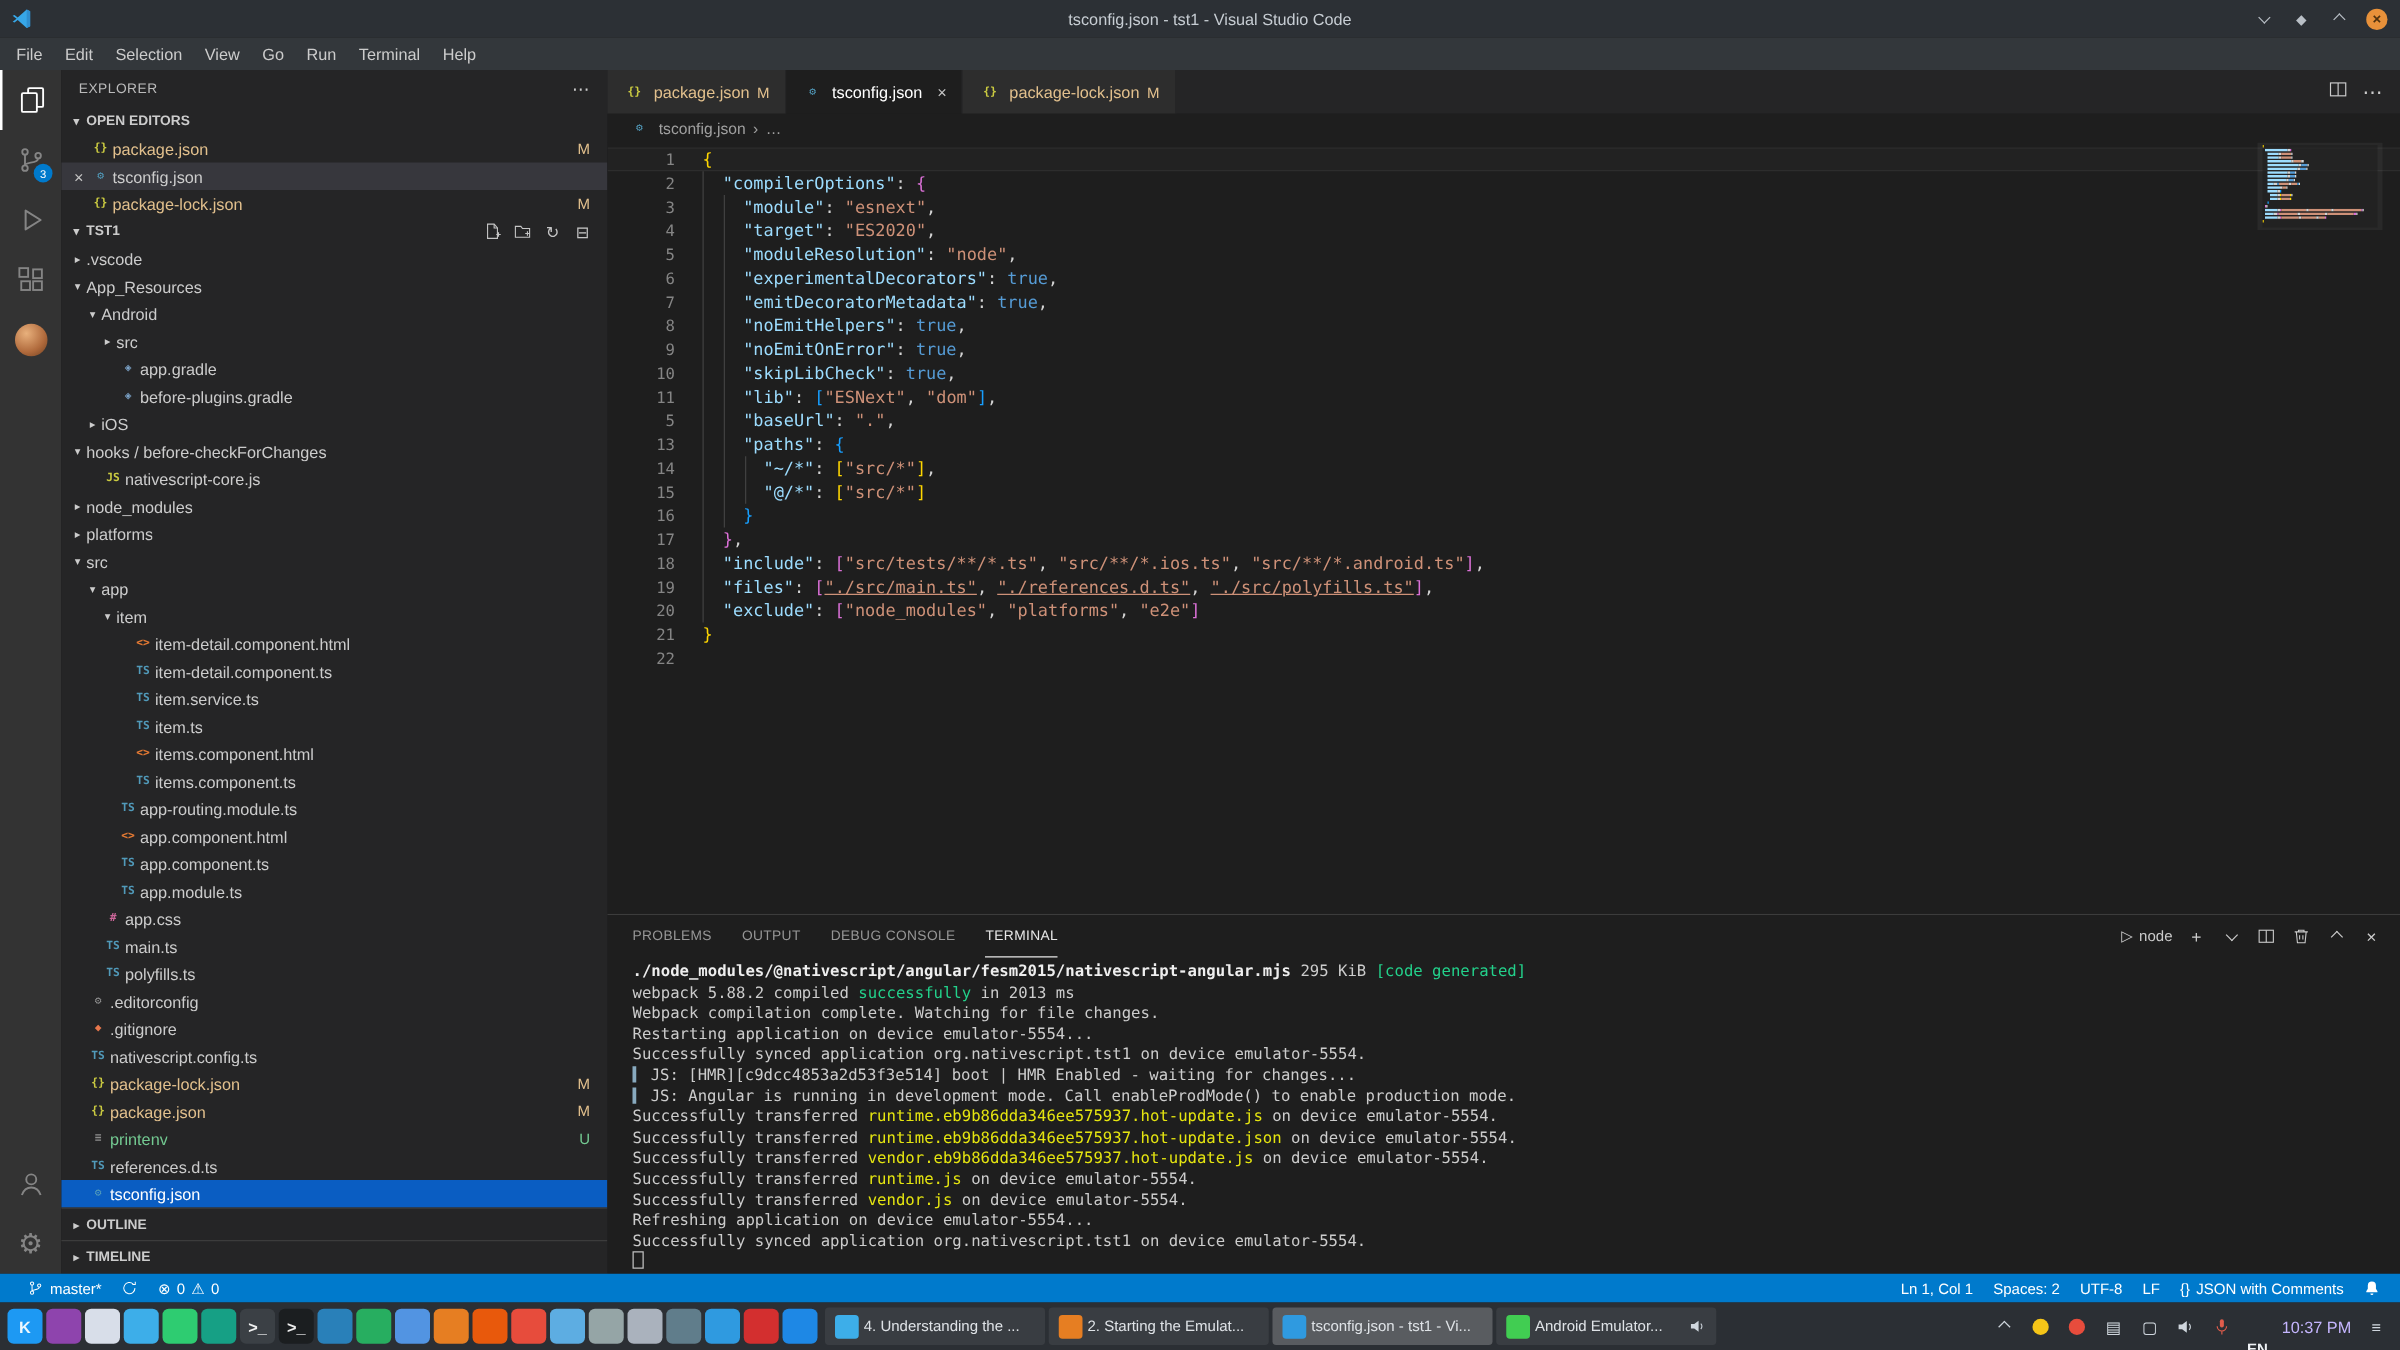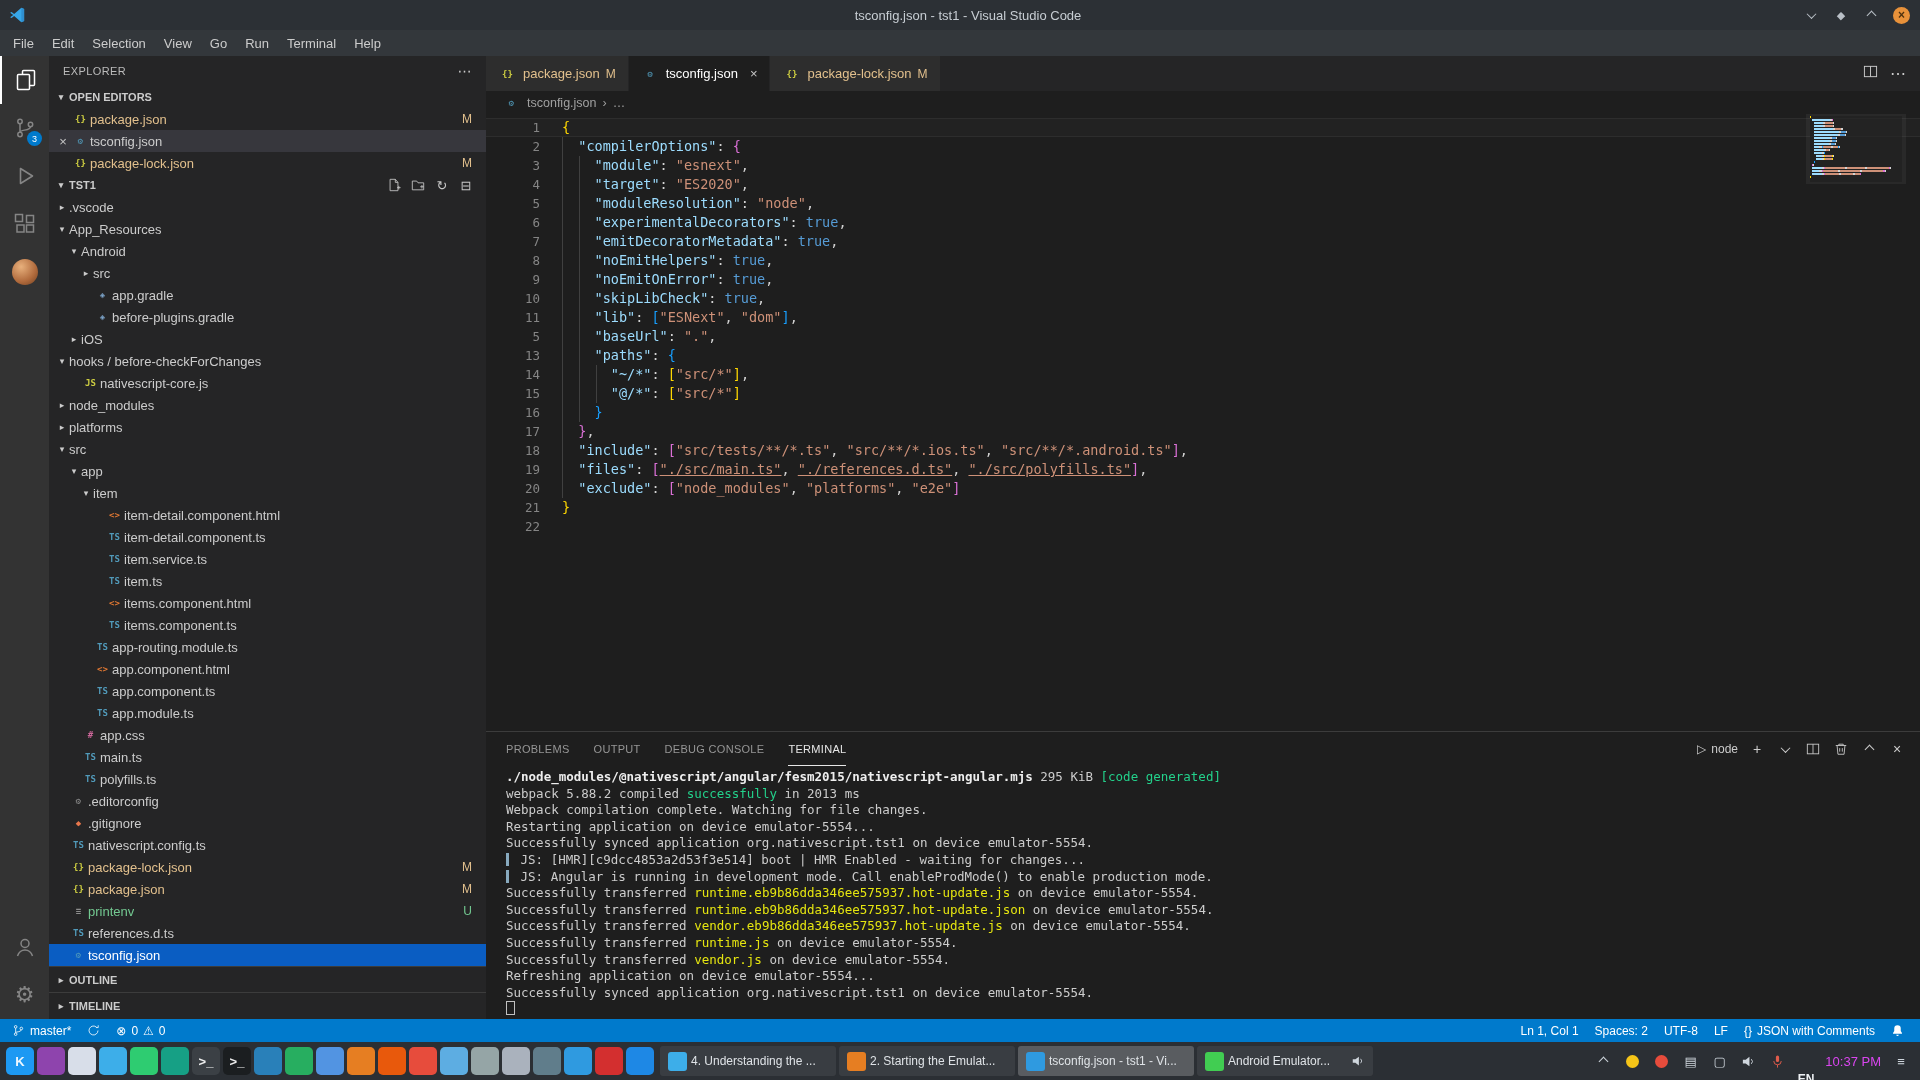--- a/index.html
+++ b/index.html
@@ -100,39 +100,39 @@
   .terminal{flex:1 1 auto;padding:3px 0 0 20px;overflow:hidden;}
   .tl{height:16.6px;line-height:16.6px;white-space:pre;font-family:"DejaVu Sans Mono",monospace;font-size:12.5px;color:#cccccc;}
   .t-t{color:#cccccc}.t-g{color:#23d18b}.t-y{color:#e5e510}
   .t-p{color:#eeeeee;font-weight:bold;}
   .t-bar{display:inline-block;width:3px;height:13px;background:#88aabf;margin-right:4px;vertical-align:-2px;}
   .t-cursor{display:inline-block;width:9px;height:14px;border:1px solid #c0c0c0;vertical-align:-2px;}
 
   
   .statusbar{height:23px;background:#007acc;color:#ffffff;display:flex;align-items:center;font-size:12px;flex:0 0 auto;}
   .st-item{display:flex;align-items:center;gap:5px;padding:0 8px;height:100%;}
-  .st-left{display:flex;align-items:flex-start;height:100%;padding-left:4px;}
+  .st-left{display:flex;align-items:flex-start;height:100%;padding-left:14px;}
   .st-right{margin-left:auto;display:flex;align-items:center;height:100%;padding-right:8px;}
   .st-item svg{width:13px;height:13px;}
   .st-glyph{font-size:12px;}
 
   
   .taskbar{height:38px;background:#2b2f34;display:flex;align-items:center;flex:0 0 auto;padding:0 6px;gap:3px;}
   .tb-icon{width:28px;height:28px;border-radius:5px;flex:0 0 auto;display:flex;align-items:center;justify-content:center;color:rgba(255,255,255,.92);font-size:13px;font-weight:bold;}
   .tb-btn{height:30px;width:176px;background:rgba(255,255,255,.07);border-radius:3px;display:flex;align-items:center;gap:4px;padding:0 8px;color:#dfe3e7;font-size:12px;flex:0 0 auto;margin-left:3px;}
   .tb-btn.active{background:rgba(255,255,255,.22);}
   .tb-btn .blabel{white-space:nowrap;overflow:hidden;text-overflow:ellipsis;flex:1 1 auto;}
   .tb-btn .bicon{width:19px;height:19px;border-radius:3px;flex:0 0 auto;display:flex;align-items:center;justify-content:center;}
   .tb-btn svg.spk{width:14px;height:14px;flex:0 0 auto;color:#cfd6dd;}
   .tray{margin-left:auto;display:flex;align-items:center;gap:11px;color:#cfd6dd;padding-right:4px;}
   .tray-icon{width:18px;height:18px;display:flex;align-items:center;justify-content:center;font-size:13px;}
   .tray-icon svg{width:15px;height:15px;}
   .dot{width:13px;height:13px;border-radius:50%;}
   .tray .lang{font-size:12px;font-weight:bold;color:#eef1f4;margin-top:35px;}
-  .tray .clock{font-size:13px;color:#d946ef;}
+  .tray .clock{font-size:13px;color:#c4b5fd;}
 </style>
 </head>
 <body>
 
 <div id="root">
 
   <div class="titlebar">
     <svg class="appicon" viewBox="0 0 24 24">
         <path fill="#37a7e8" d="M17.8 2.2L8.2 10.6 4.8 8l-2 .9 4.2 3.1-4.2 3.1 2 .9 3.4-2.6 9.6 8.4 3.7-1.8V4z"></path>
         <path fill="#2f8fd0" d="M17.8 2.2l3.7 1.8V20l-3.7 1.8z"></path>

